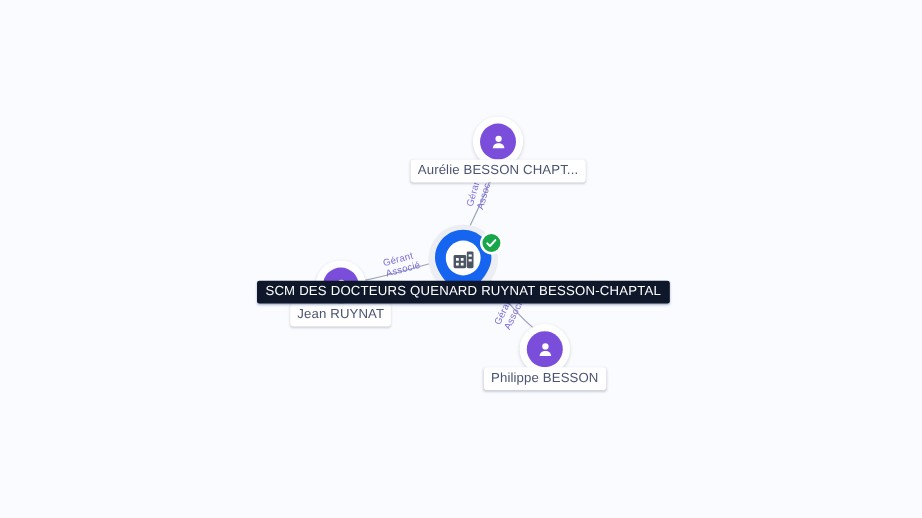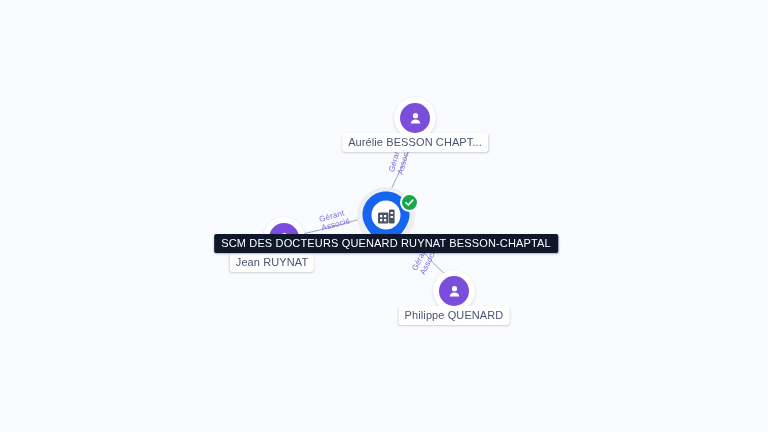--- a/index.html
+++ b/index.html
@@ -178,33 +178,33 @@
   <div class="node" style="left:284px; top:238px;">
     <div class="person-ring">
       <div class="person-disc">
         <svg width="17" height="17" viewBox="0 0 24 24">
           <circle cx="12" cy="8" r="3.7" fill="#ffffff"></circle>
           <path d="M5.2 19.2c0-3.7 3.1-5.9 6.8-5.9s6.8 2.2 6.8 5.9z" fill="#ffffff"></path>
         </svg>
       </div>
     </div>
   </div>
-  <div class="node-label" style="left:272px; top:253px;">Jean RUYNAT</div>
+  <div class="node-label" style="left:284px; top:253px;">Jean RUYNAT</div>
 
   <div class="node" style="left:454px; top:291px;">
     <div class="person-ring">
       <div class="person-disc">
         <svg width="17" height="17" viewBox="0 0 24 24">
           <circle cx="12" cy="8" r="3.7" fill="#ffffff"></circle>
           <path d="M5.2 19.2c0-3.7 3.1-5.9 6.8-5.9s6.8 2.2 6.8 5.9z" fill="#ffffff"></path>
         </svg>
       </div>
     </div>
   </div>
-  <div class="node-label" style="left:454px; top:306px;">Philippe QUENARD</div>
+  <div class="node-label" style="left:454px; top:306px;">Philippe BESSON</div>
 
   <div class="node" style="left:386px; top:217px;">
     <div class="pin-halo"></div>
     <div class="pin-wrap">
       <svg width="50" height="62" viewBox="0 0 50 62">
         <path d="M25 1.5 C12.0 1.5 1.5 12.0 1.5 25 C1.5 38.5 18 52 25 60.5 C32 52 48.5 38.5 48.5 25 C48.5 12.0 38.0 1.5 25 1.5 Z" fill="#1565f0"></path>
         <circle cx="25" cy="25" r="14.5" fill="#ffffff"></circle>
       </svg>
     </div>
 

